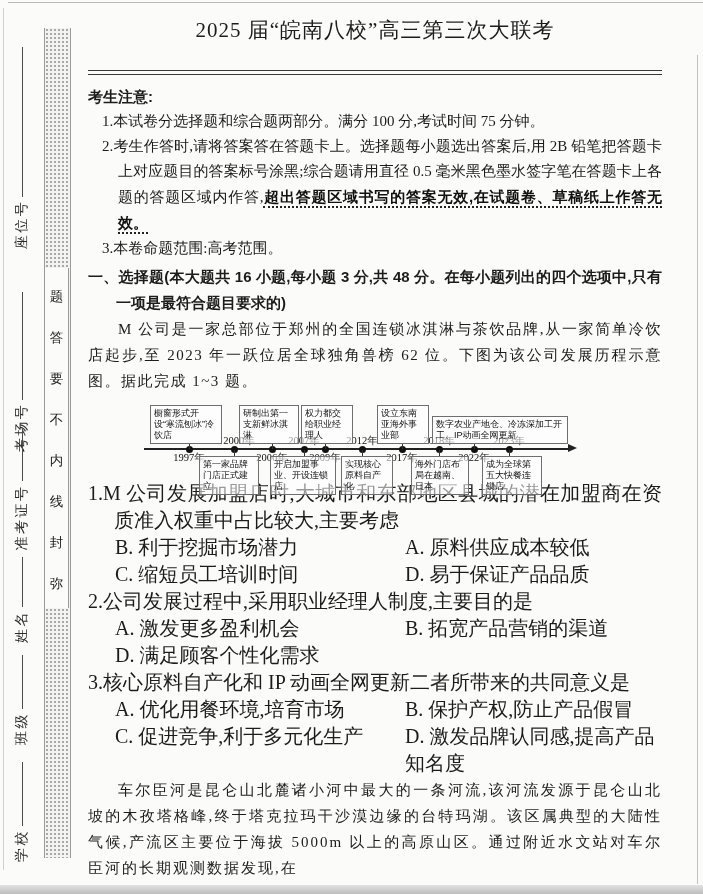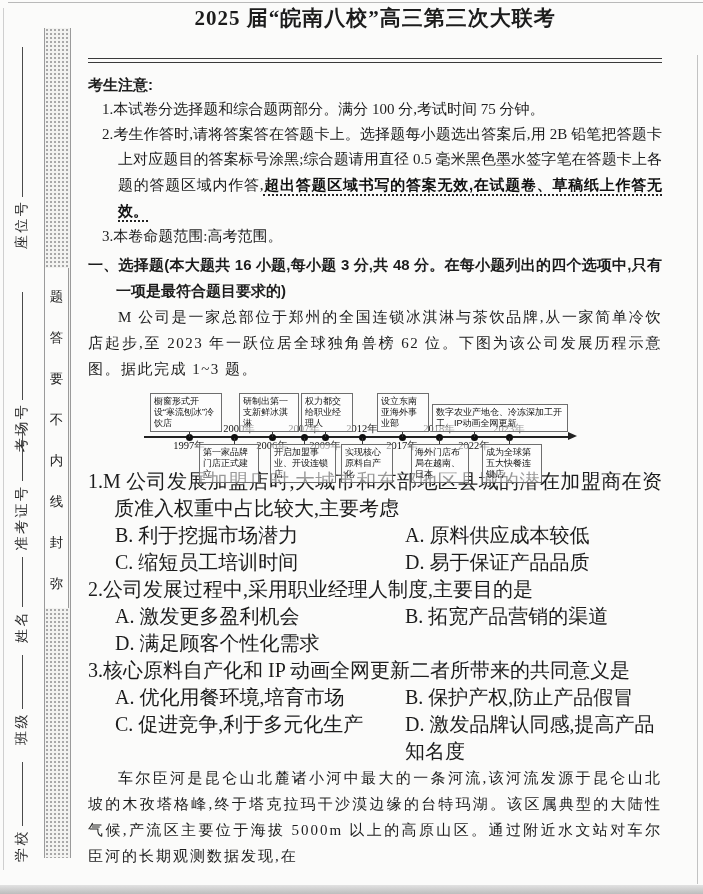--- a/index.html
+++ b/index.html
@@ -23,22 +23,22 @@
                 background-image:radial-gradient(circle, #a8a8a8 0.9px, rgba(0,0,0,0) 1.1px);
                 background-size:4px 4px; background-color:#f3f3f1; }
   .strip-window { position:absolute; left:-1px; top:240px; width:25px; height:340px;
                   background:#fbfbfa; border-left:1px solid #9a9a9a; border-right:1px solid #9a9a9a;
                   display:flex; flex-direction:column; align-items:center; padding-top:8px;
                   box-sizing:border-box; }
   .strip-char { font-size:13.5px; line-height:41px; color:#222; }
 
   
   .content { position:absolute; left:88px; top:0; width:574px; }
-  .title { padding-top:4px; text-align:center; font-size:21px; line-height:28px;
-           font-weight:700; letter-spacing:1px; }
+  .title { padding-top:16px; text-align:center; font-size:21px; line-height:28px;
+           font-weight:400; letter-spacing:1px; }
   .subject { margin-top:26px; text-align:center; font-size:27px; line-height:32px; font-weight:700; }
   .double-rule { margin-top:26px; height:3px; border-top:1.5px solid #3a3a3a; border-bottom:1px solid #3a3a3a; }
 
   .notice { margin-top:9px; font-size:15px; line-height:25px; }
   .notice-heading { font-family:"Liberation Sans", sans-serif; font-weight:700; font-size:15px; }
   .notice-item { padding-left:30px; text-indent:-16px; text-align:justify; }
   .notice-emphasis { font-family:"Liberation Sans", sans-serif; font-weight:700; color:#111;
                      border-bottom:2.5px dotted #222; padding-bottom:1px; }
 
   .section-heading { margin-top:3px; font-family:"Liberation Sans", sans-serif; font-weight:700;

